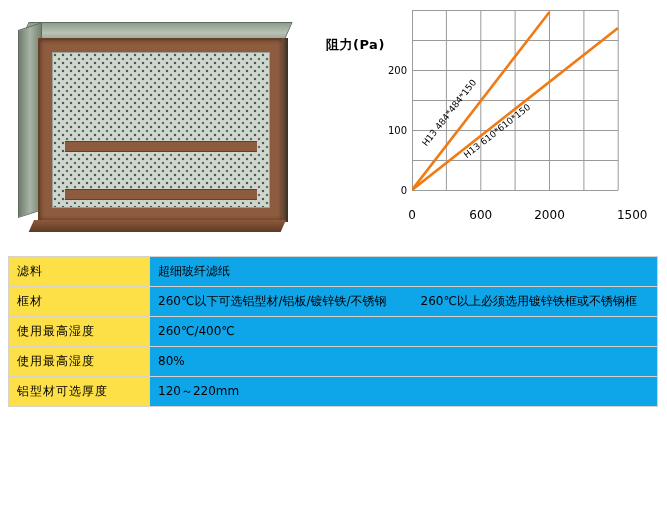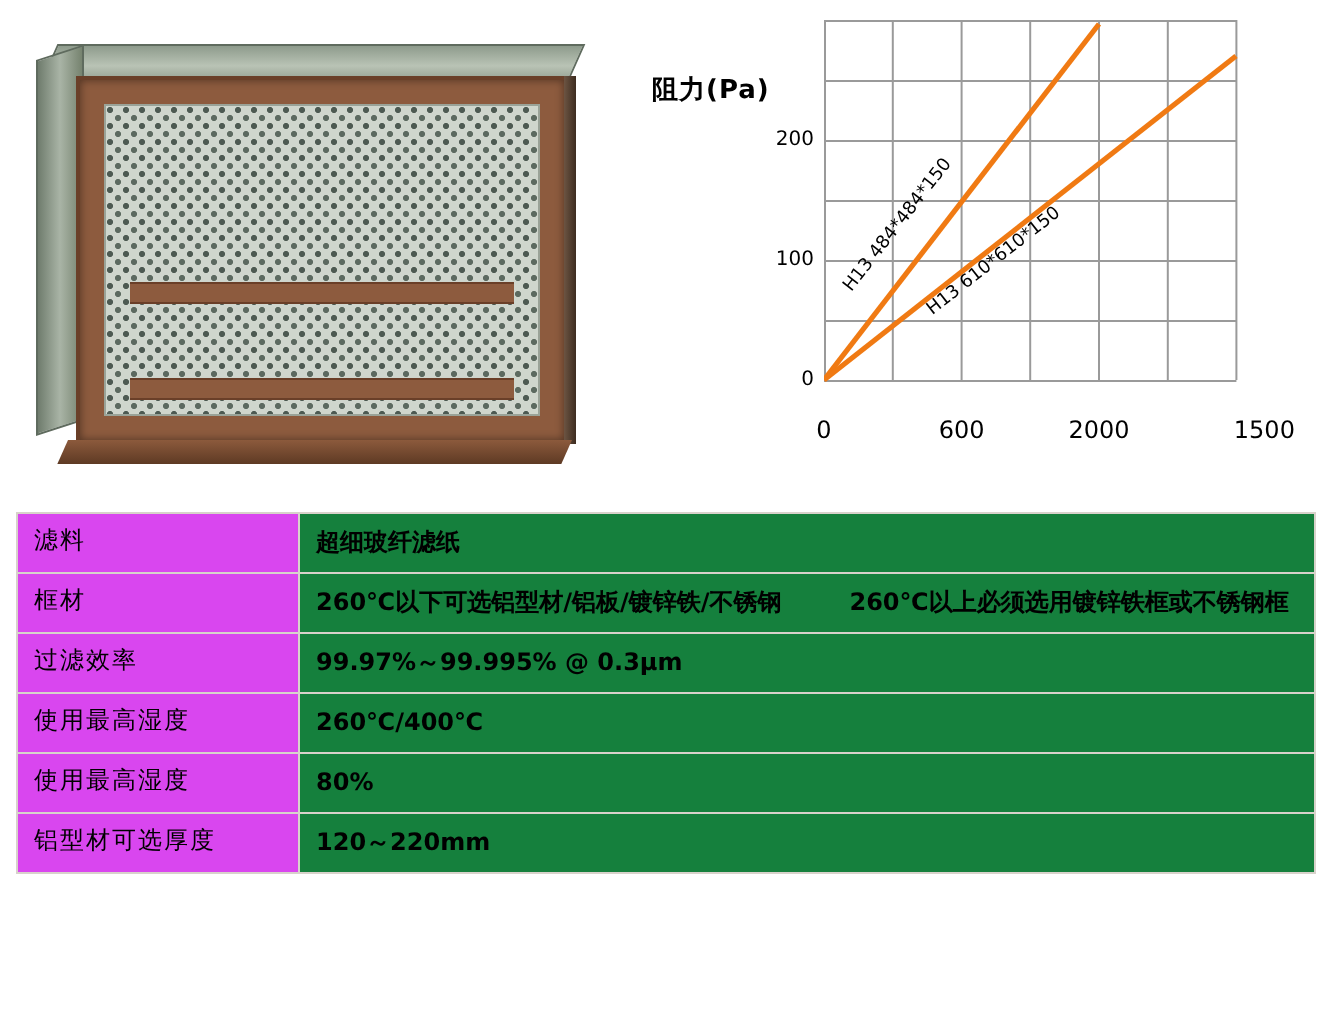--- a/index.html
+++ b/index.html
@@ -184,28 +184,26 @@
     font-size: 12px;
   }
   .table td {
     border: 1px solid #d8d2cb;
     padding: 7px 8px;
     vertical-align: middle;
     line-height: 1.25;
   }
   .table td.k {
     width: 124px;
-    background: #d946ef;
+    background: #fde047;
     font-weight: normal;
     letter-spacing: 1px;
-    font-family: Liberation Mono, monospace;
   }
   .table td.v {
-    background: #15803d;
-    font-weight: bold;
+    background: #0ea5e9;
   }
   .v-inner {
     display: flex;
     gap: 34px;
   }
   .v-extra { white-space: nowrap; }
 </style>
 </head>
 <body>
 
@@ -286,29 +284,20 @@
       <tr>
         <td class="k">框材</td>
         <td class="v">
           <div class="v-inner">
             <span>260℃以下可选铝型材/铝板/镀锌铁/不锈钢</span>
             <span class="v-extra">260℃以上必须选用镀锌铁框或不锈钢框</span>
           </div>
         </td>
       </tr>
       <tr>
-        <td class="k">过滤效率</td>
-        <td class="v">
-          <div class="v-inner">
-            <span>99.97%～99.995% @ 0.3μm</span>
-            <span class="v-extra"></span>
-          </div>
-        </td>
-      </tr>
-      <tr>
         <td class="k">使用最高湿度</td>
         <td class="v">
           <div class="v-inner">
             <span>260℃/400℃</span>
             <span class="v-extra"></span>
           </div>
         </td>
       </tr>
       <tr>
         <td class="k">使用最高湿度</td>

